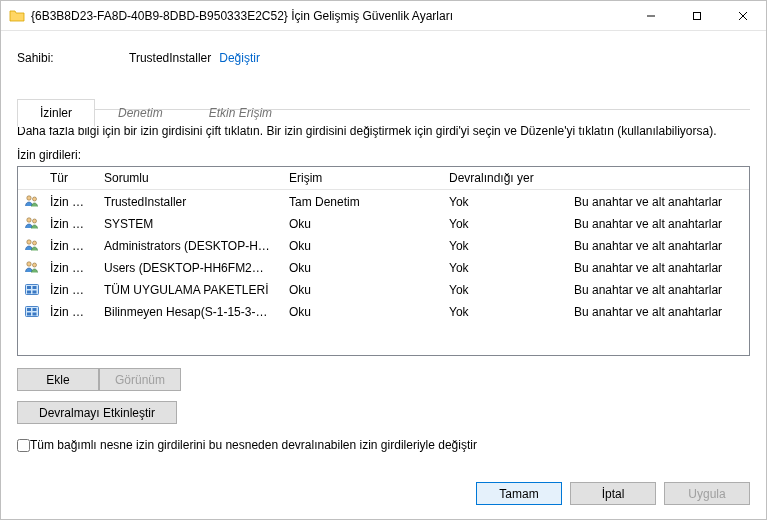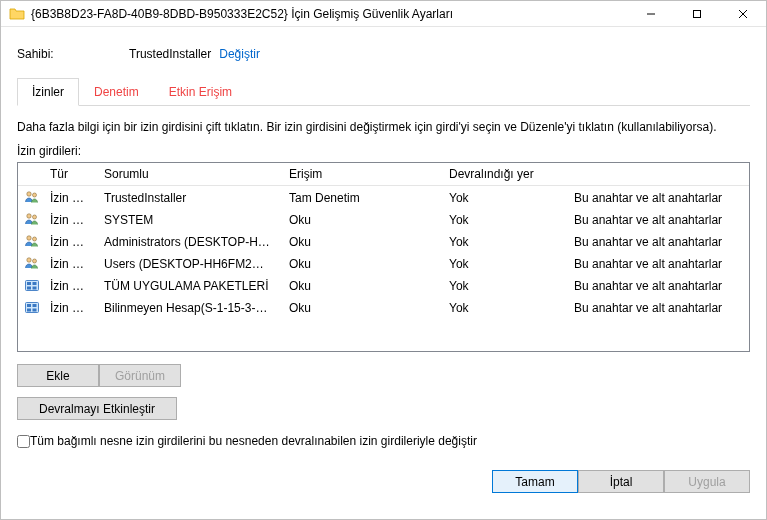--- a/index.html
+++ b/index.html
@@ -12,23 +12,23 @@
   .win-btn { width:46px; display:flex; align-items:center; justify-content:center; color:#000; }
 
   .content { flex:1; padding:14px 16px 12px 16px; display:flex; flex-direction:column; }
 
   .owner-row { display:flex; align-items:center; margin:6px 0 16px 0; }
   .owner-label { width:112px; }
   .owner-value { margin-right:8px; }
   .link { color:#0066cc; cursor:pointer; }
 
   .tabs { display:flex; border-bottom:1px solid #d9d9d9; }
-  .tab { padding:6px 14px; border:1px solid transparent; border-bottom:none; position:relative; top:1px; cursor:pointer; }
+  .tab { padding:6px 22px; border:1px solid transparent; border-bottom:none; position:relative; top:18px; cursor:pointer; }
   .tab.active { border-color:#d9d9d9; background:#fff; border-bottom:1px solid #fff; }
-  .tab:not(.active) { color:#ef4444; }
+  .tab:not(.active) { color:#737373;font-style:italic; }
 
   .desc { margin:14px 0 10px 0; }
   .entries-label { margin-bottom:4px; }
 
   .listview { border:1px solid #828790; height:190px; overflow:hidden; display:flex; flex-direction:column; }
   .lv-header { display:flex; background:#fff; border-bottom:1px solid #e5e5e5; }
   .lv-header > div { padding:4px 8px 4px 10px; border-right:1px solid transparent; font-weight:normal; color:#000; }
   .lv-body { flex:1; overflow:auto; }
   .lv-row { display:flex; align-items:flex-end; padding:1px 0; }
   .lv-row > div { padding:2px 8px 2px 10px; white-space:nowrap; overflow:hidden; text-overflow:ellipsis; }
@@ -42,21 +42,21 @@
 
   .btn-row { display:flex; margin-top:12px; }
   .btn-row2 { margin-top:10px; }
   button.std { min-width:82px; height:23px; border:1px solid #adadad; background:#e1e1e1; padding:0 12px; cursor:pointer; }
   button.std:disabled { color:#a0a0a0; cursor:default; }
   button.std.default { border-color:#0078d7; background:#e5f1fb; }
 
   .checkbox-row { display:flex; align-items:center; margin-top:14px; }
   .checkbox-row input { margin:0; width:13px; height:13px; }
 
-  .footer { display:flex; justify-content:flex-end; gap:0; padding:10px 16px 26px 16px; }
+  .footer { display:flex; justify-content:flex-end; gap:8px; padding:10px 16px 14px 16px; }
 </style>
 </head>
 <body>
 
 <div class="window">
 
   <div class="titlebar">
     <span class="title-icon">
       <svg width="16" height="16" viewBox="0 0 16 16">
           <path d="M1 3h5l1 2h8v8H1z" fill="#ffd664" stroke="#d9a400" stroke-width="0.8"></path>

